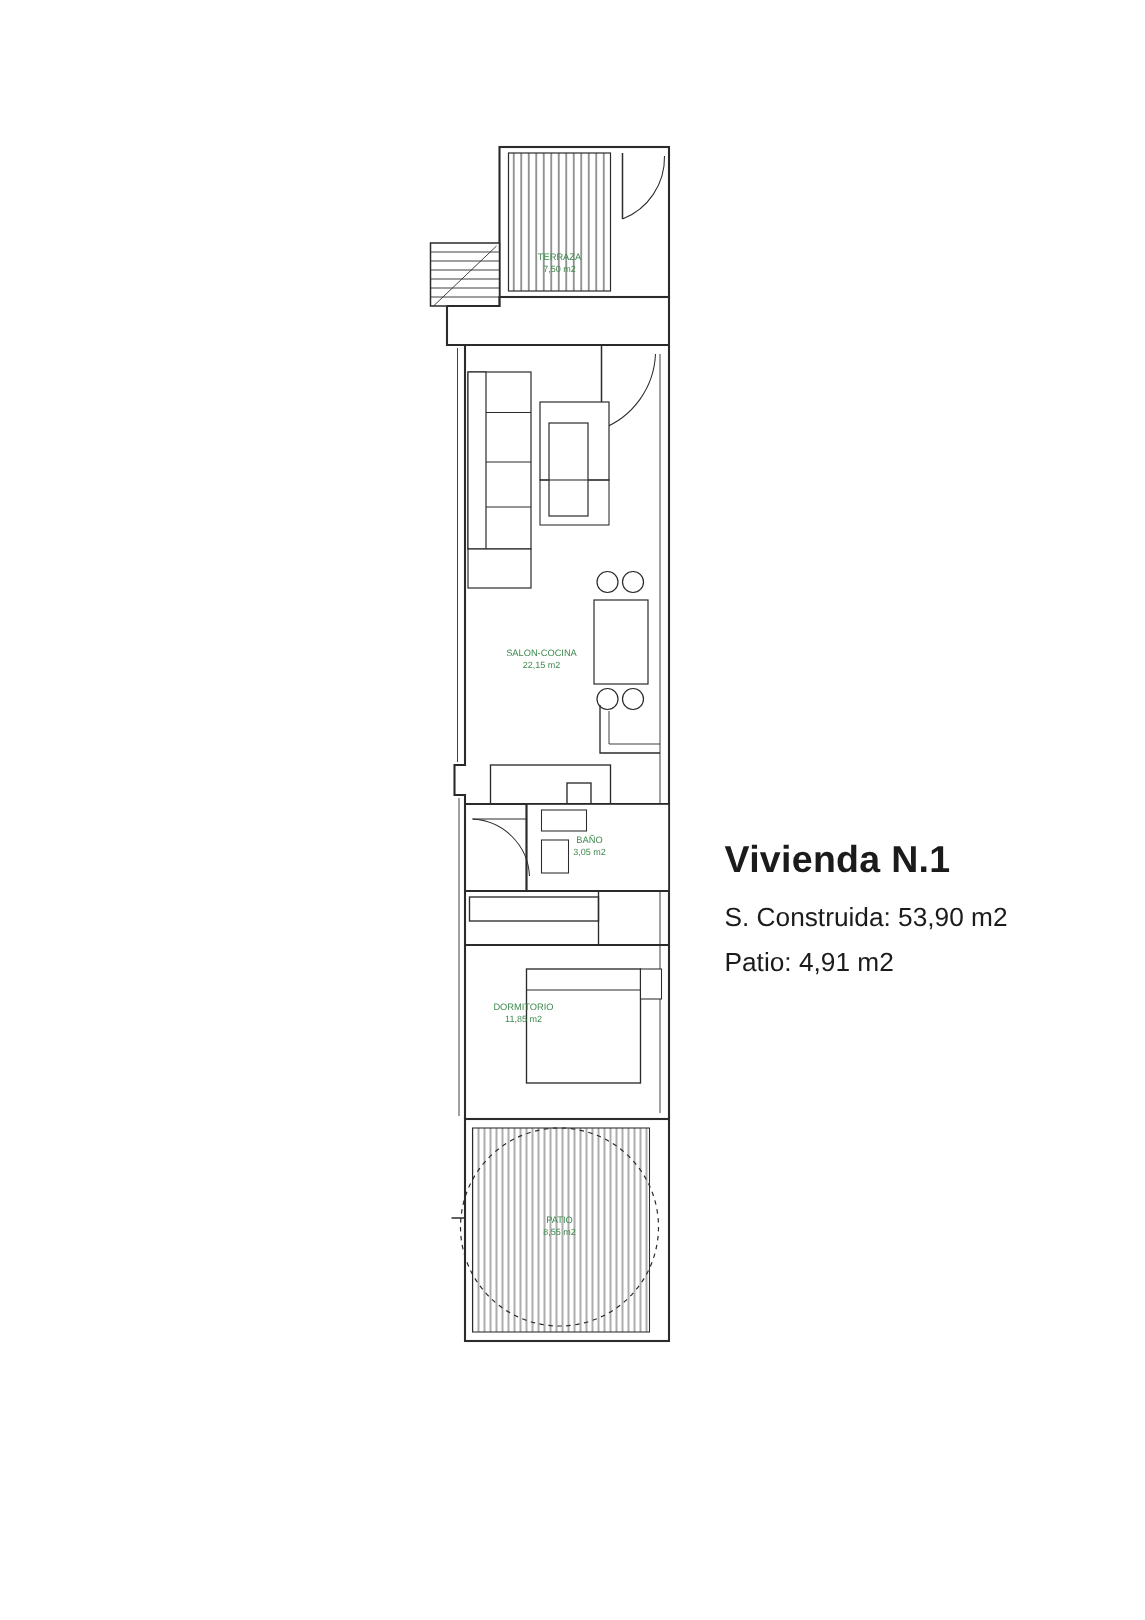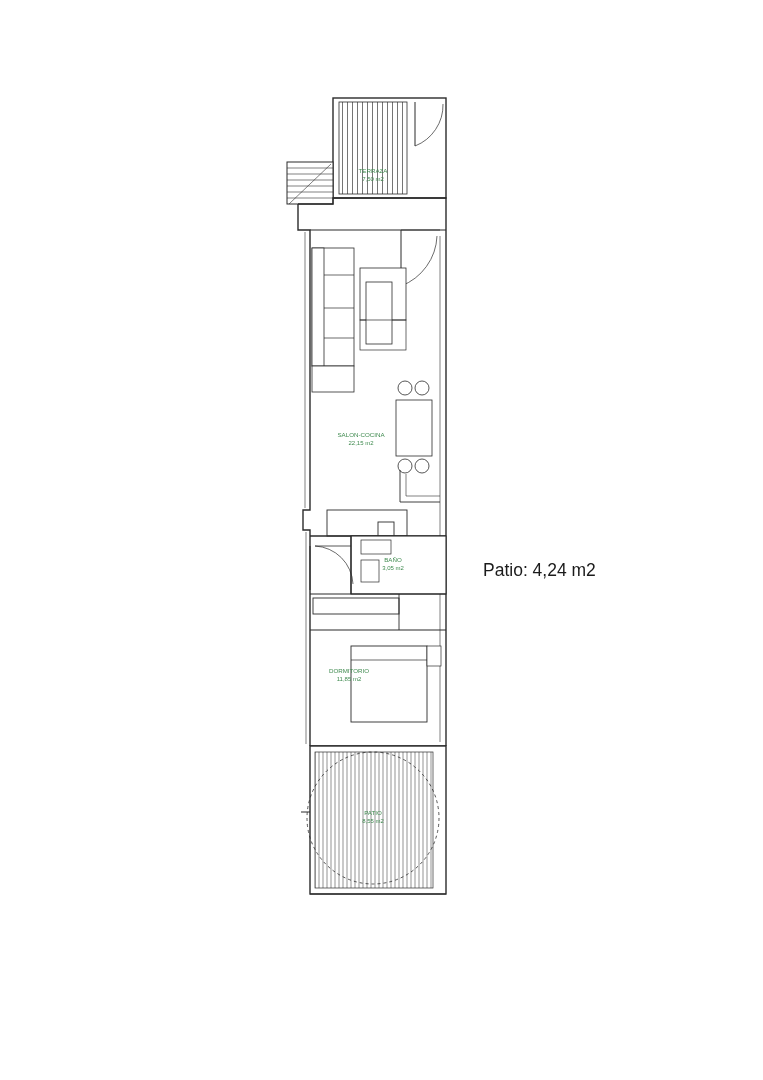--- a/index.html
+++ b/index.html
@@ -178,16 +178,18 @@
         <text x="84" y="603" font-size="6.2">DORMITORIO</text>
         <text x="84" y="611" font-size="6">11,85 m2</text>
 
         <text x="108" y="745" font-size="6.2">PATIO</text>
         <text x="108" y="753" font-size="6">8,55 m2</text>
       </g>
     </svg>
   </div>
 
   <div class="info-block">
-    <p class="info-line">Patio: 4,24 m2</p>
+    <h1 class="info-title">Vivienda N.1</h1>
+    <p class="info-line">S. Construida: 53,90 m2</p>
+    <p class="info-line">Patio: 4,91 m2</p>
   </div>
 
 </div>
 
 </body></html>

